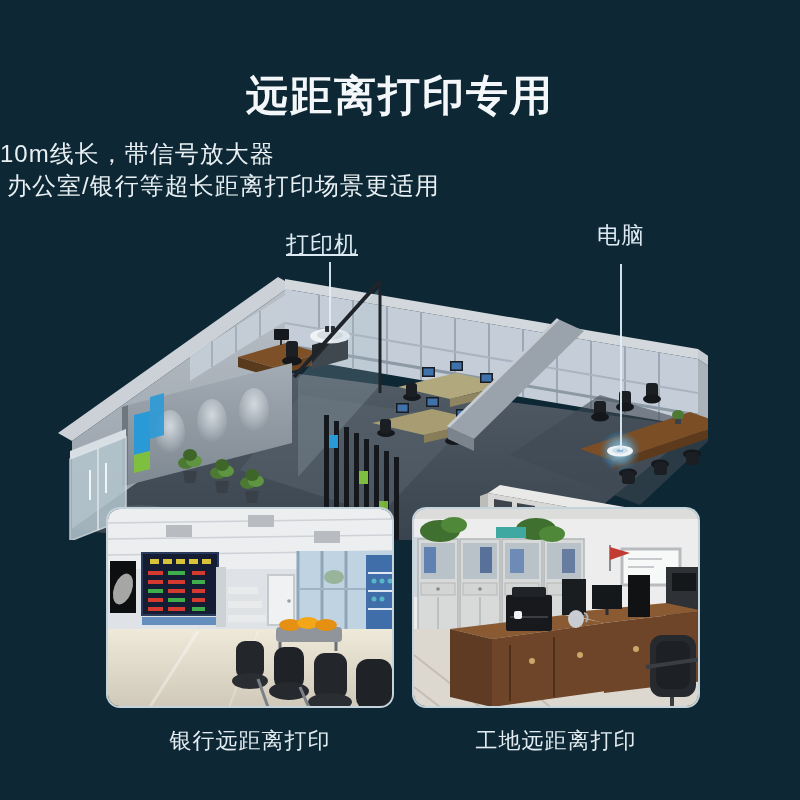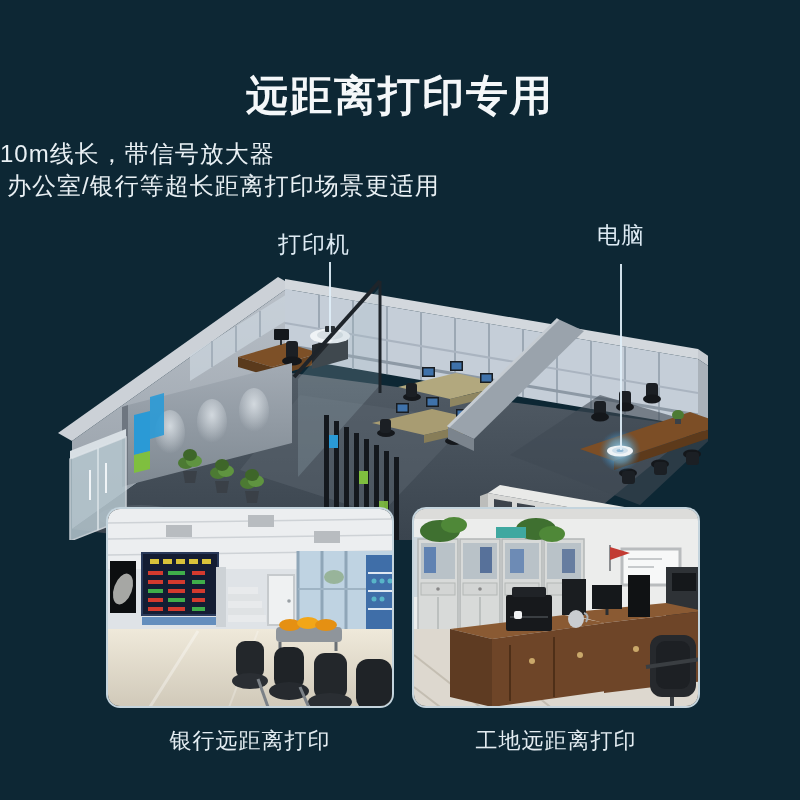--- a/index.html
+++ b/index.html
@@ -6,21 +6,21 @@
   .page{position:relative;width:708px;height:800px;background:#0d2734;overflow:hidden;
         font-family:"Liberation Sans","DejaVu Sans",sans-serif;color:#f2f6f8;}
   .title{position:absolute;left:0;top:68px;width:800px;text-align:center;
          font-size:42px;font-weight:700;letter-spacing:2px;color:#f4f7f9;}
   .sub{position:absolute;left:0;width:800px;text-align:left;font-size:24px;
        color:#e9f0f4;letter-spacing:1px;}
   .sub1{top:138px;}
   .sub2{top:170px;margin-left:7px;}
   .callout-label{position:absolute;transform:translateX(-50%);font-size:23px;
        color:#ddeaf3;letter-spacing:1px;white-space:nowrap;}
-  .callout-printer{left:314px;top:229px;}
+  .callout-printer{left:322px;top:229px;text-decoration:underline;}
   .callout-computer{left:621px;top:220px;}
   .callout-line{position:absolute;width:2px;background:rgba(223,239,248,0.92);}
   .line-printer{left:329px;top:262px;height:70px;}
   .line-computer{left:620px;top:264px;height:186px;}
   .scene{position:absolute;left:40px;top:265px;width:720px;height:275px;}
   .photo{position:absolute;top:507px;width:288px;height:201px;border-radius:14px;
          border:2px solid rgba(214,232,242,0.9);overflow:hidden;box-sizing:border-box;
          background:#222;}
   .photo-left{left:106px;}
   .photo-right{left:412px;}

